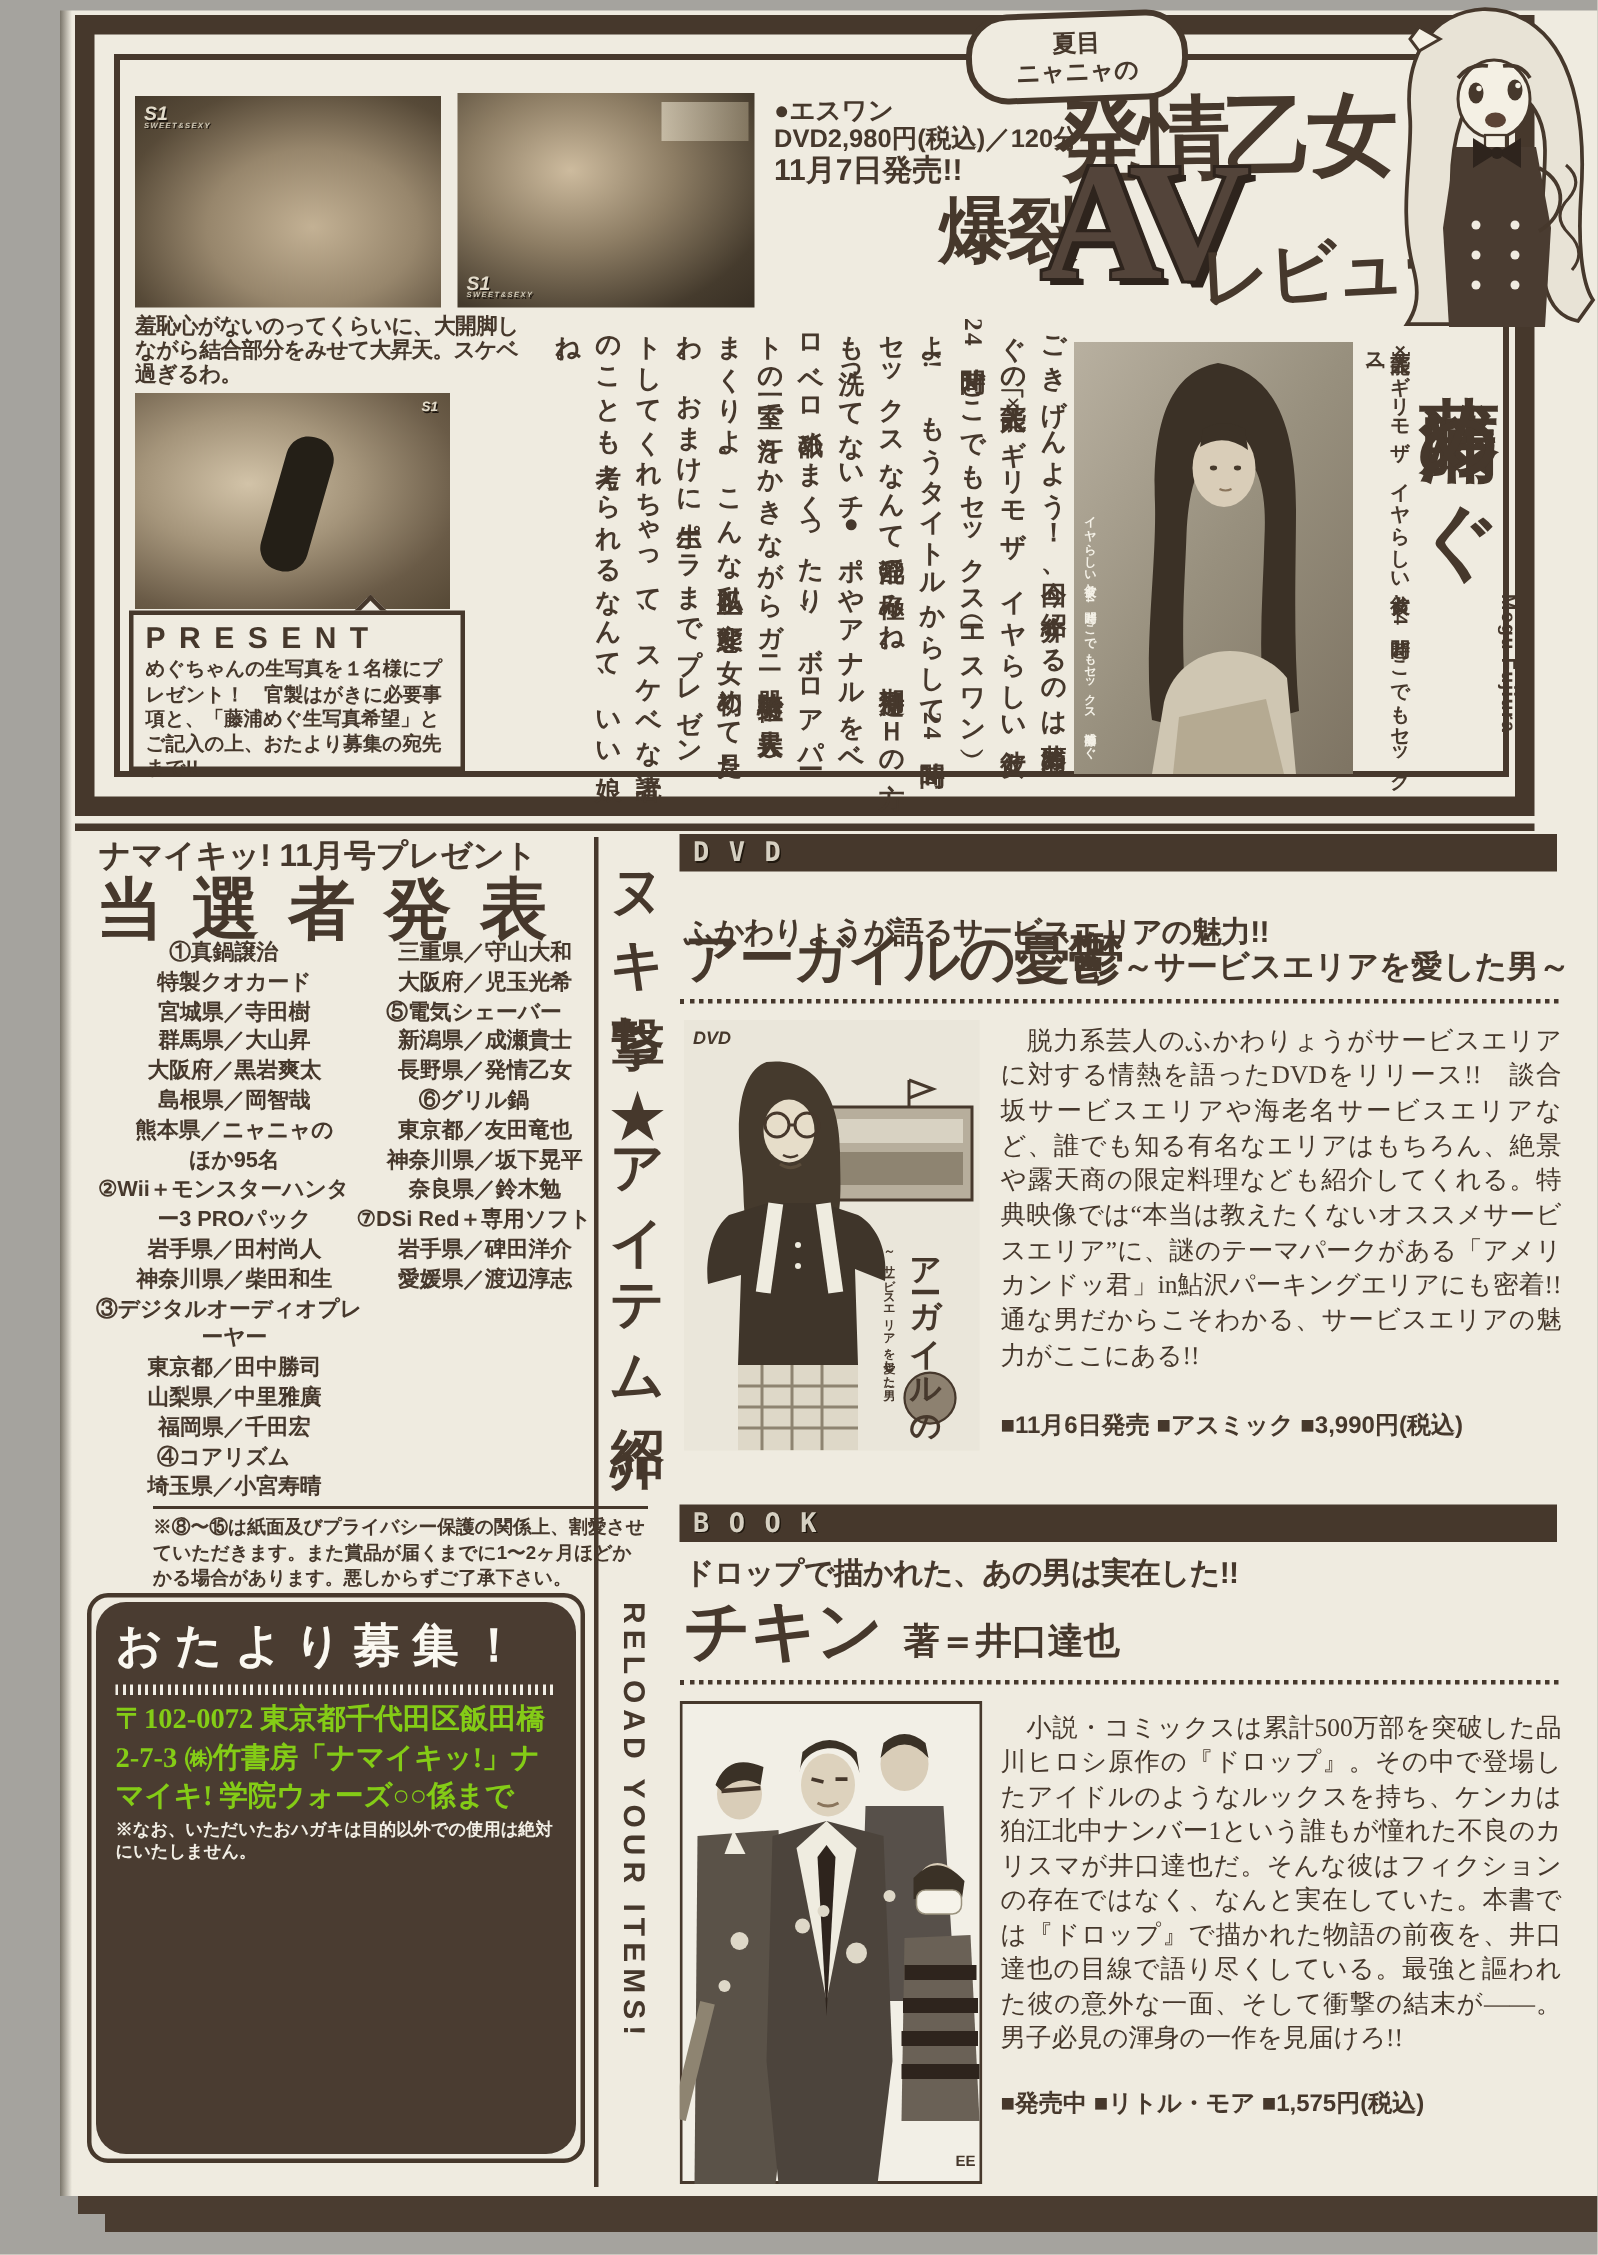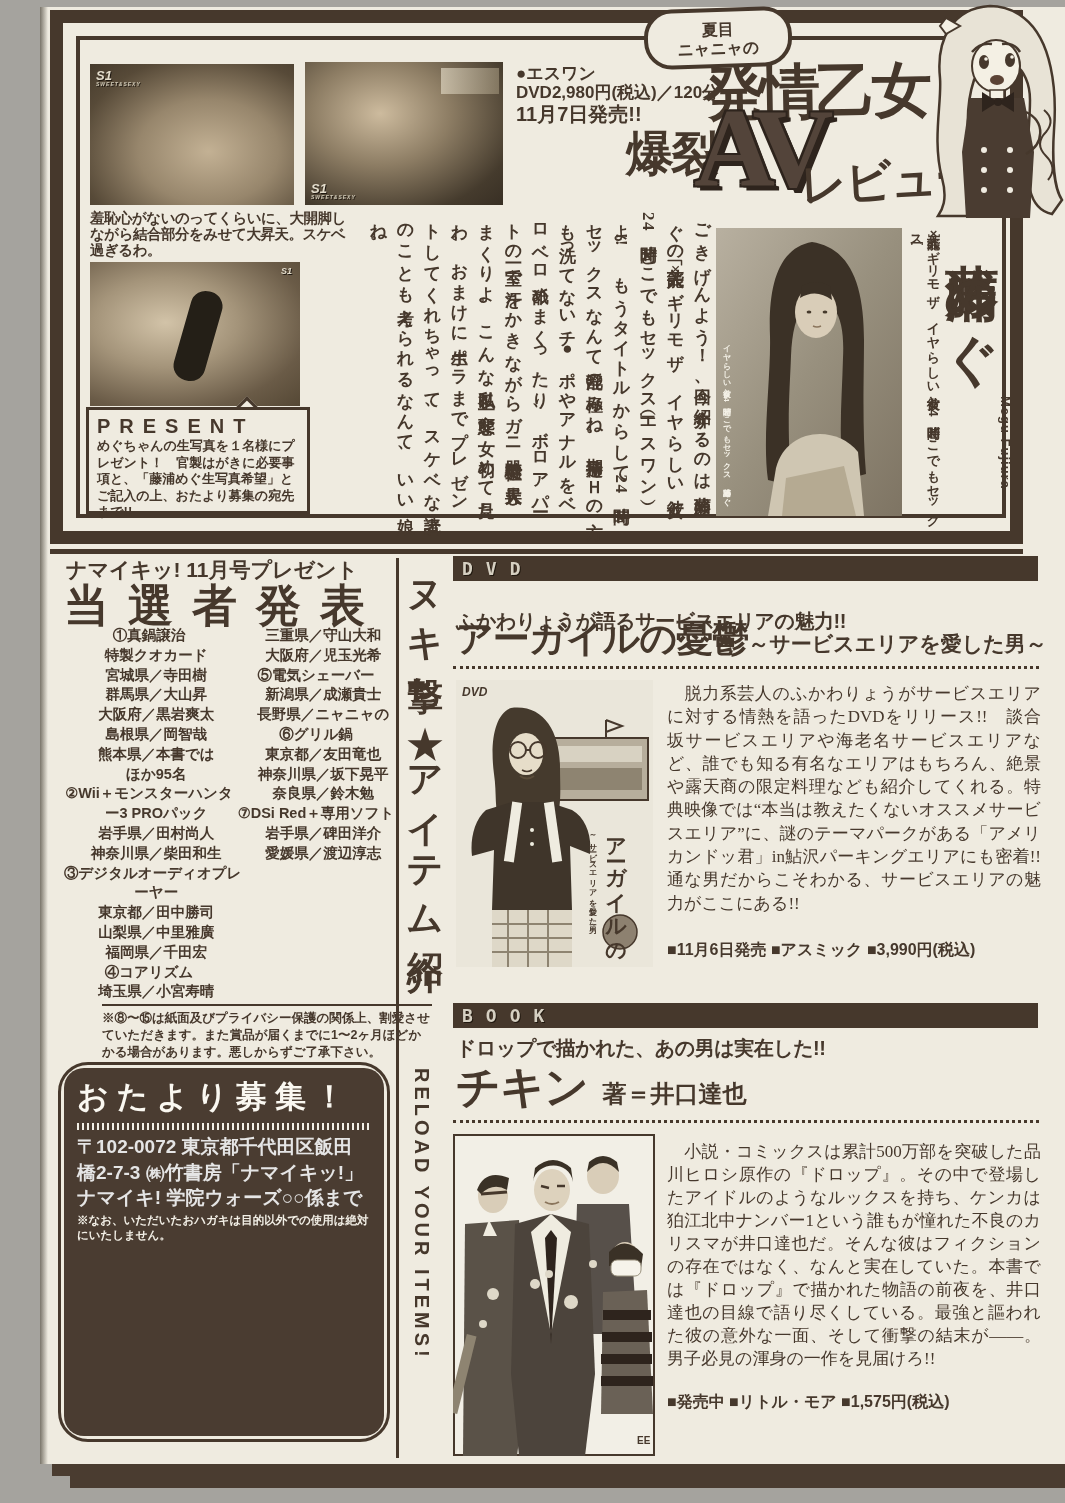--- a/index.html
+++ b/index.html
@@ -40,26 +40,26 @@
 
   .aName{font-weight:900;font-size:54px;letter-spacing:5px;}
   .aCatch{font-weight:800;font-size:13px;line-height:17px;}
   .aRoma{font-weight:700;font-size:13px;letter-spacing:1px;}
 
   .wKicker{font-weight:900;font-size:21px;}
   .wHead{font-weight:700;font-size:45px;letter-spacing:19px;white-space:nowrap;}
   .wList div{font-weight:700;font-size:14.5px;line-height:19.8px;white-space:nowrap;text-align:center;}
   .wNote{border-top:2px solid #46382c;padding-top:4px;font-weight:600;font-size:12.5px;line-height:17px;}
 
-  .lettersOuter{border:3px solid #46382c;border-radius:30px;background:#efebe0;padding:3px;box-sizing:border-box;}
+  .lettersOuter{border:3px solid #46382c;border-radius:14px;background:#efebe0;padding:3px;box-sizing:border-box;}
   .lettersInner{background:#4a3c31;border-radius:20px;color:#f2efe6;padding:8px 13px;height:100%;box-sizing:border-box;}
   .lHead{font-weight:900;font-size:31px;letter-spacing:8px;color:#faf8f1;white-space:nowrap;}
   .lBody{font-weight:600;font-size:14.5px;line-height:21px;text-align:justify;margin-top:4px;}
   .lHatch{height:7px;margin:5px 0 4px 0;background:repeating-linear-gradient(90deg,#f2efe6 0 2px,rgba(0,0,0,0) 2px 5px);}
-  .lAddr{font-weight:900;font-size:19px;line-height:25.5px;color:#e5e5e5;}
+  .lAddr{font-weight:900;font-size:19px;line-height:25.5px;color:#84cc16;font-family:Liberation Serif, serif;}
   .lNote{font-weight:600;font-size:11.5px;line-height:15px;margin-top:2px;}
 
   .stripTitle{font-weight:900;font-size:36px;letter-spacing:5px;}
   .stripSub{font-weight:900;font-size:20px;letter-spacing:4px;}
 
   .bar{background:#46382c;}
   .slab{font-family:"DejaVu Sans Mono",monospace;font-weight:bold;font-size:18px;color:#d6d0c2;letter-spacing:13px;text-shadow:1px 1px 0 #20180f;padding-left:9px;line-height:25px;}
   .secKicker{font-weight:900;font-size:20px;letter-spacing:-0.5px;}
   .secTitle{font-weight:900;font-size:37px;letter-spacing:-1px;white-space:nowrap;}
   .secTitleSub{font-weight:900;font-size:21px;}
@@ -174,40 +174,40 @@
 
 <div class="a wKicker" style="left:66px;top:556px;">ナマイキッ! 11月号プレゼント</div>
 <div class="a wHead" style="left:64px;top:576px;">当選者発表</div>
 <div class="a wList" style="left:64px;top:626px;width:170px;">
   <div>①真鍋譲治</div>
   <div>　特製クオカード</div>
   <div>　宮城県／寺田樹</div>
   <div>　群馬県／大山昇</div>
   <div>　大阪府／黒岩爽太</div>
   <div>　島根県／岡智哉</div>
-  <div>　熊本県／本書では</div>
+  <div>　熊本県／ニャニャの</div>
   <div>　ほか95名</div>
   <div>②Wii＋モンスターハンタ</div>
   <div>　ー3 PROパック</div>
   <div>　岩手県／田村尚人</div>
   <div>　神奈川県／柴田和生</div>
   <div>③デジタルオーディオプレ</div>
   <div>　ーヤー</div>
   <div>　東京都／田中勝司</div>
   <div>　山梨県／中里雅廣</div>
   <div>　福岡県／千田宏</div>
   <div>④コアリズム</div>
   <div>　埼玉県／小宮寿晴</div>
 </div>
 <div class="a wList" style="left:236px;top:626px;width:160px;">
   <div>　三重県／守山大和</div>
   <div>　大阪府／児玉光希</div>
   <div>⑤電気シェーバー</div>
   <div>　新潟県／成瀬貴士</div>
-  <div>　長野県／ニャニャの</div>
+  <div>　長野県／発情乙女</div>
   <div>⑥グリル鍋</div>
   <div>　東京都／友田竜也</div>
   <div>　神奈川県／坂下晃平</div>
   <div>　奈良県／鈴木勉</div>
   <div>⑦DSi Red＋専用ソフト</div>
   <div>　岩手県／碑田洋介</div>
   <div>　愛媛県／渡辺淳志</div>
 </div>
 <div class="a wNote" style="left:62px;top:1004px;width:330px;margin-left:40px;">※⑧〜⑮は紙面及びプライバシー保護の関係上、割愛させていただきます。また賞品が届くまでに1〜2ヶ月ほどかかる場合があります。悪しからずご了承下さい。</div>
 

